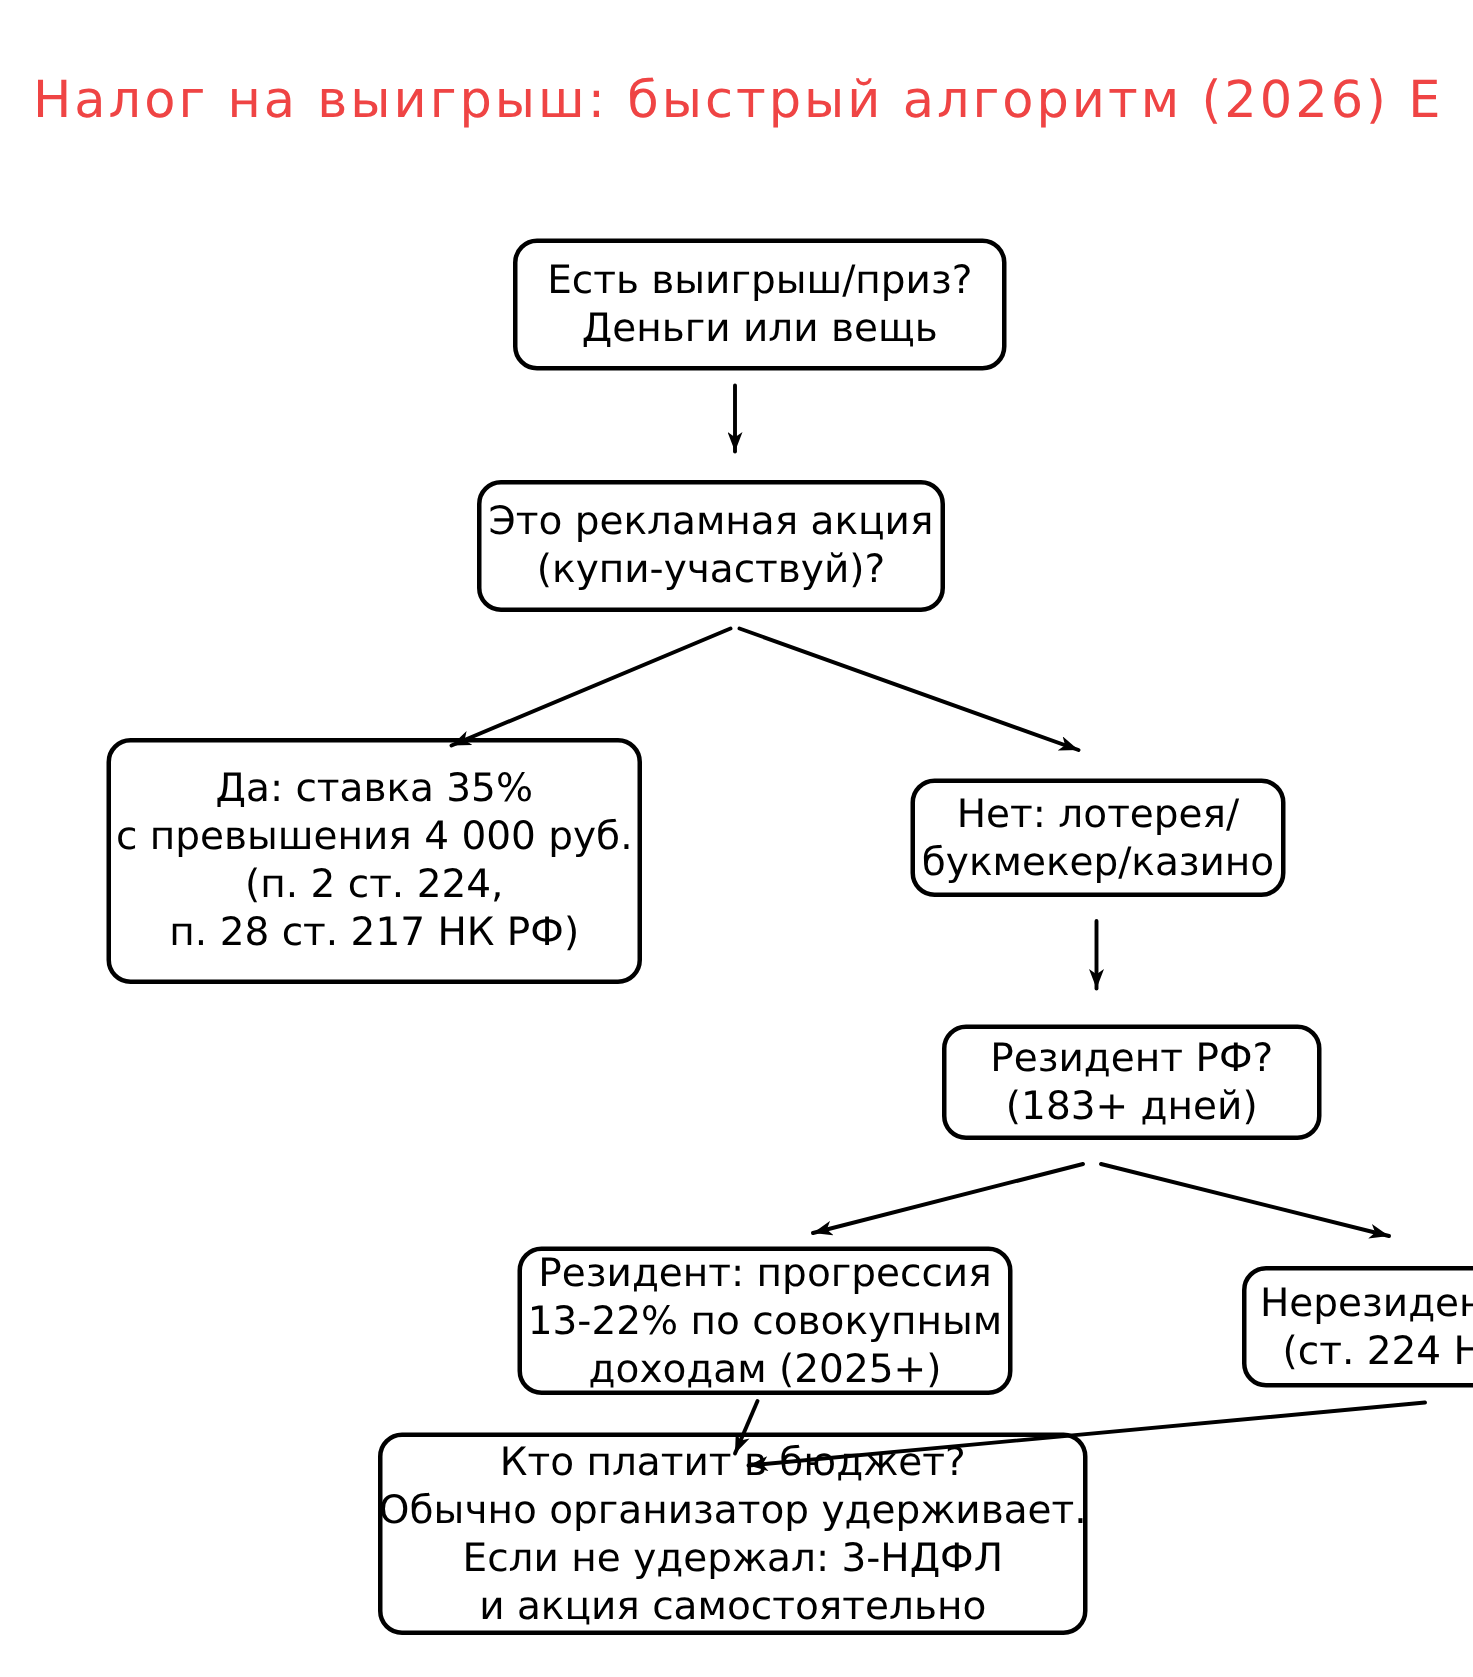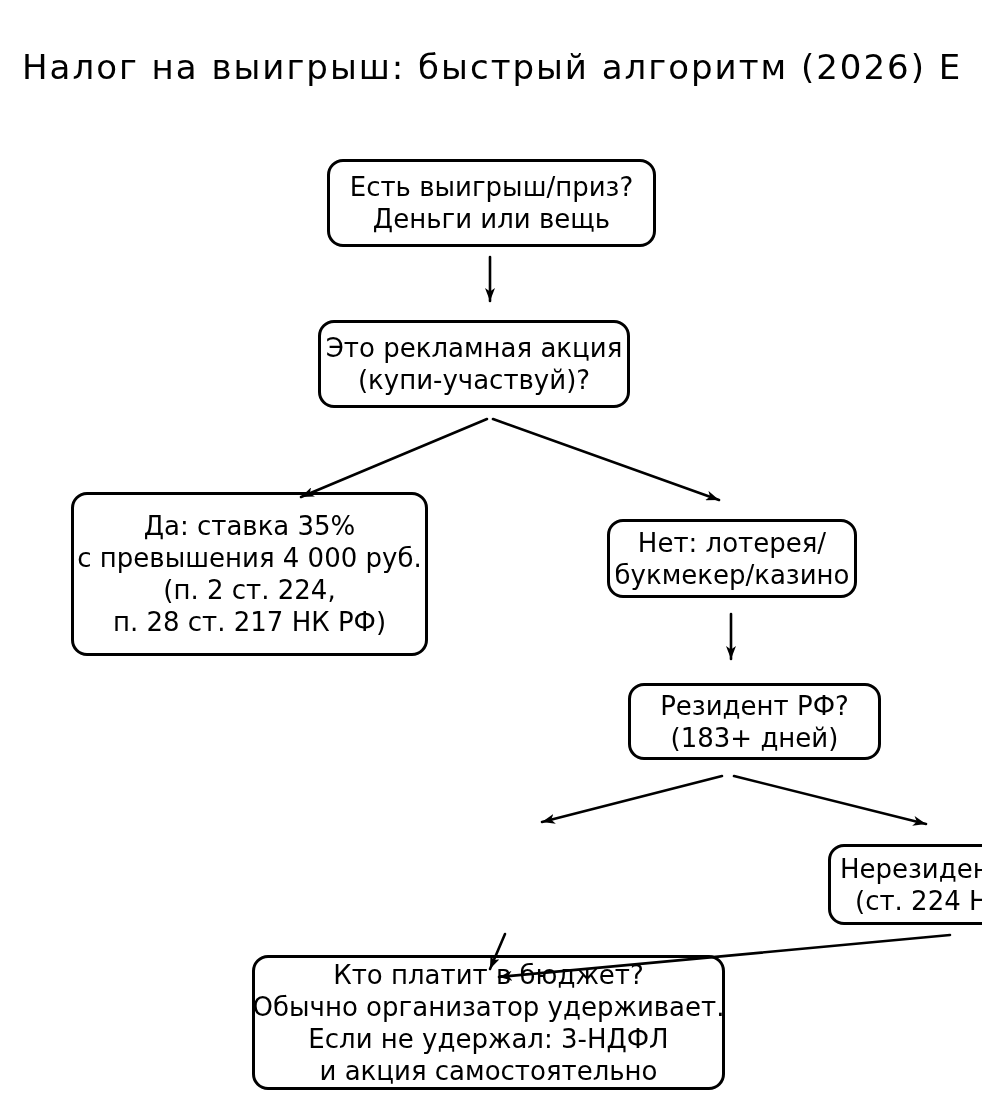--- a/index.html
+++ b/index.html
@@ -18,40 +18,40 @@
   }
   .title {
     position: absolute;
     left: 22px;
     top: 47px;
     margin: 0;
     font-size: 34px;
     font-weight: 400;
     letter-spacing: 2px;
     white-space: nowrap;
-    color: #000000;
+    color: #ef4444;
   }
   .node {
     position: absolute;
     box-sizing: border-box;
     border: 3px solid #000000;
     border-radius: 16px;
     background: #ffffff;
     display: flex;
     flex-direction: column;
     justify-content: center;
     align-items: center;
     text-align: center;
     font-size: 26px;
     line-height: 32px;
     z-index: 2;
   }
   .node .line { white-space: nowrap; }
 
-  .n-start  { left: 327px; top: 159px; width: 329px; height: 88px; }
+  .n-start  { left: 342px; top: 159px; width: 329px; height: 88px; }
   .n-promo  { left: 318px; top: 320px; width: 312px; height: 88px; }
   .n-yes    { left:  71px; top: 492px; width: 357px; height: 164px; }
   .n-no     { left: 607px; top: 519px; width: 250px; height: 79px; }
   .n-resq   { left: 628px; top: 683px; width: 253px; height: 77px; }
   .n-res    { left: 345px; top: 831px; width: 330px; height: 99px; }
   .n-nonres { left: 828px; top: 844px; width: 245px; height: 81px;
               align-items: flex-start; text-align: left; }
   .n-nonres .l1 { margin-left: 9px; }
   .n-nonres .l2 { margin-left: 24px; }
   .n-who    { left: 252px; top: 955px; width: 473px; height: 135px; }
@@ -113,20 +113,25 @@
   <div class="node n-no">
     <div class="line">Нет: лотерея/</div>
     <div class="line">букмекер/казино</div>
   </div>
 
   <div class="node n-resq">
     <div class="line">Резидент РФ?</div>
     <div class="line">(183+ дней)</div>
   </div>
 
+  <div class="node n-res">
+    <div class="line">Резидент: прогрессия</div>
+    <div class="line">13-22% по совокупным</div>
+    <div class="line">доходам (2025+)</div>
+  </div>
 
   <div class="node n-nonres">
     <div class="line l1">Нерезиден</div>
     <div class="line l2">(ст. 224 Н</div>
   </div>
 
   <div class="node n-who">
     <div class="line">Кто платит в бюджет?</div>
     <div class="line">Обычно организатор удерживает.</div>
     <div class="line">Если не удержал: 3-НДФЛ</div>

